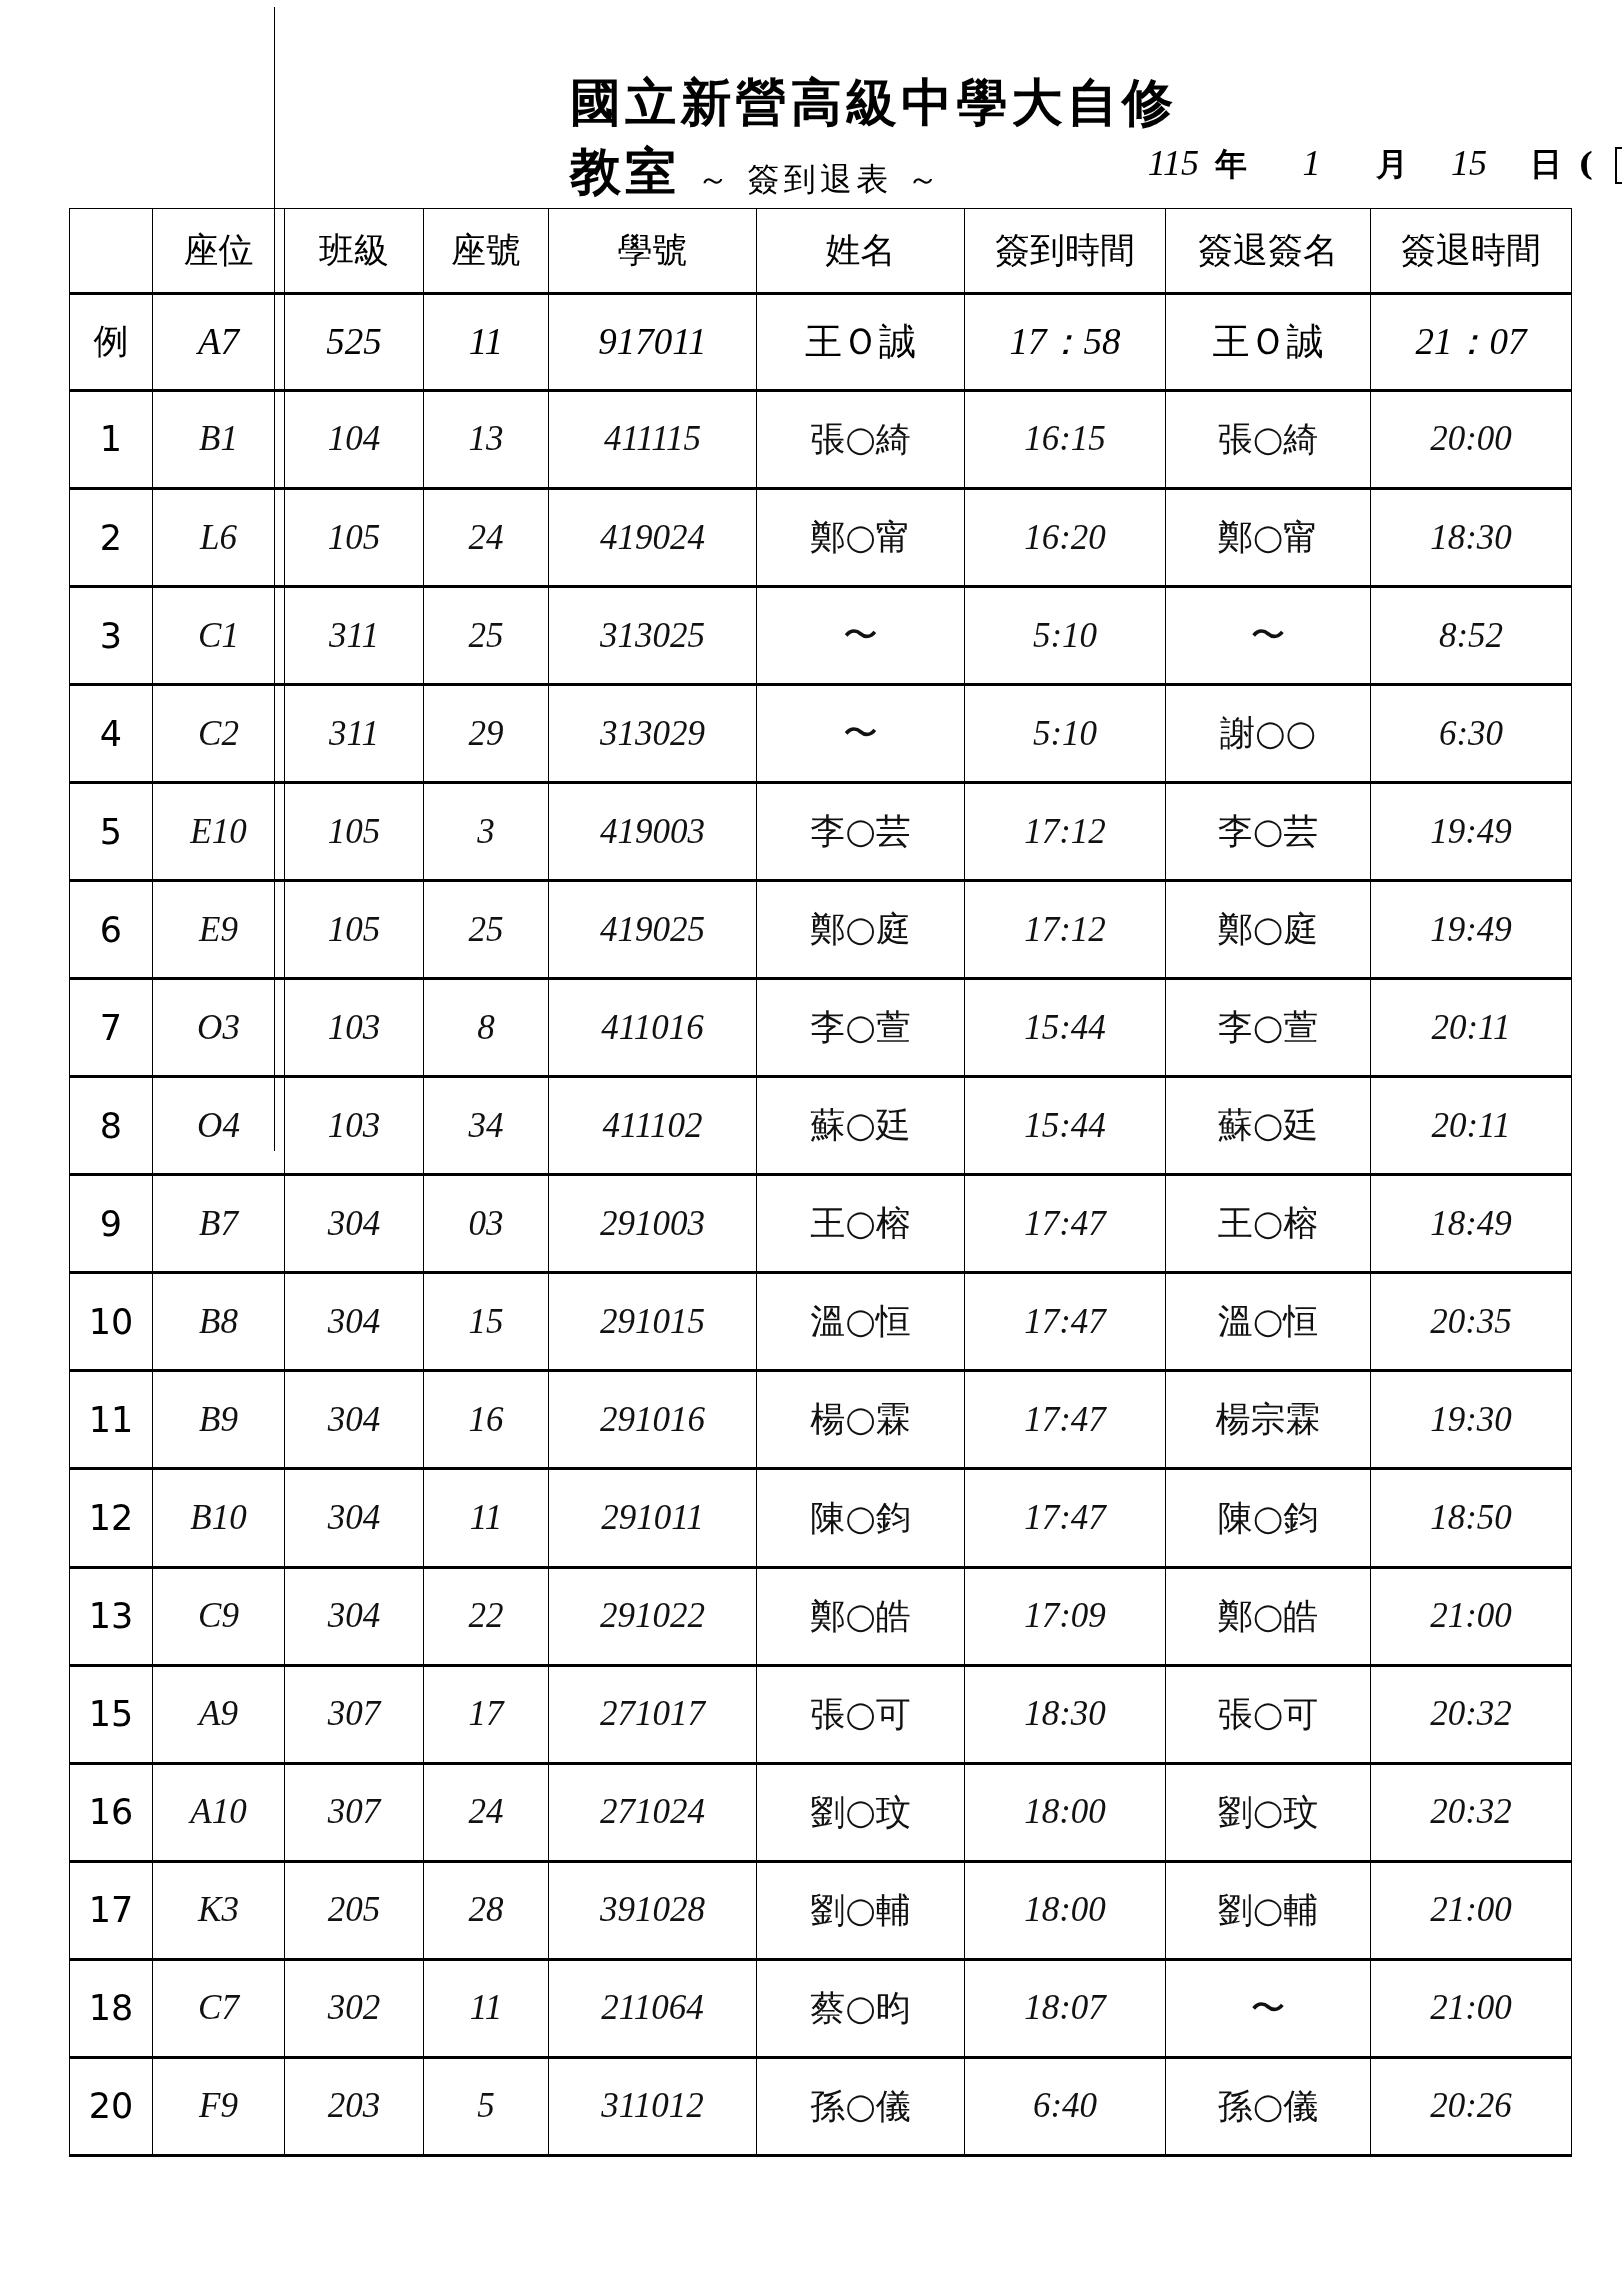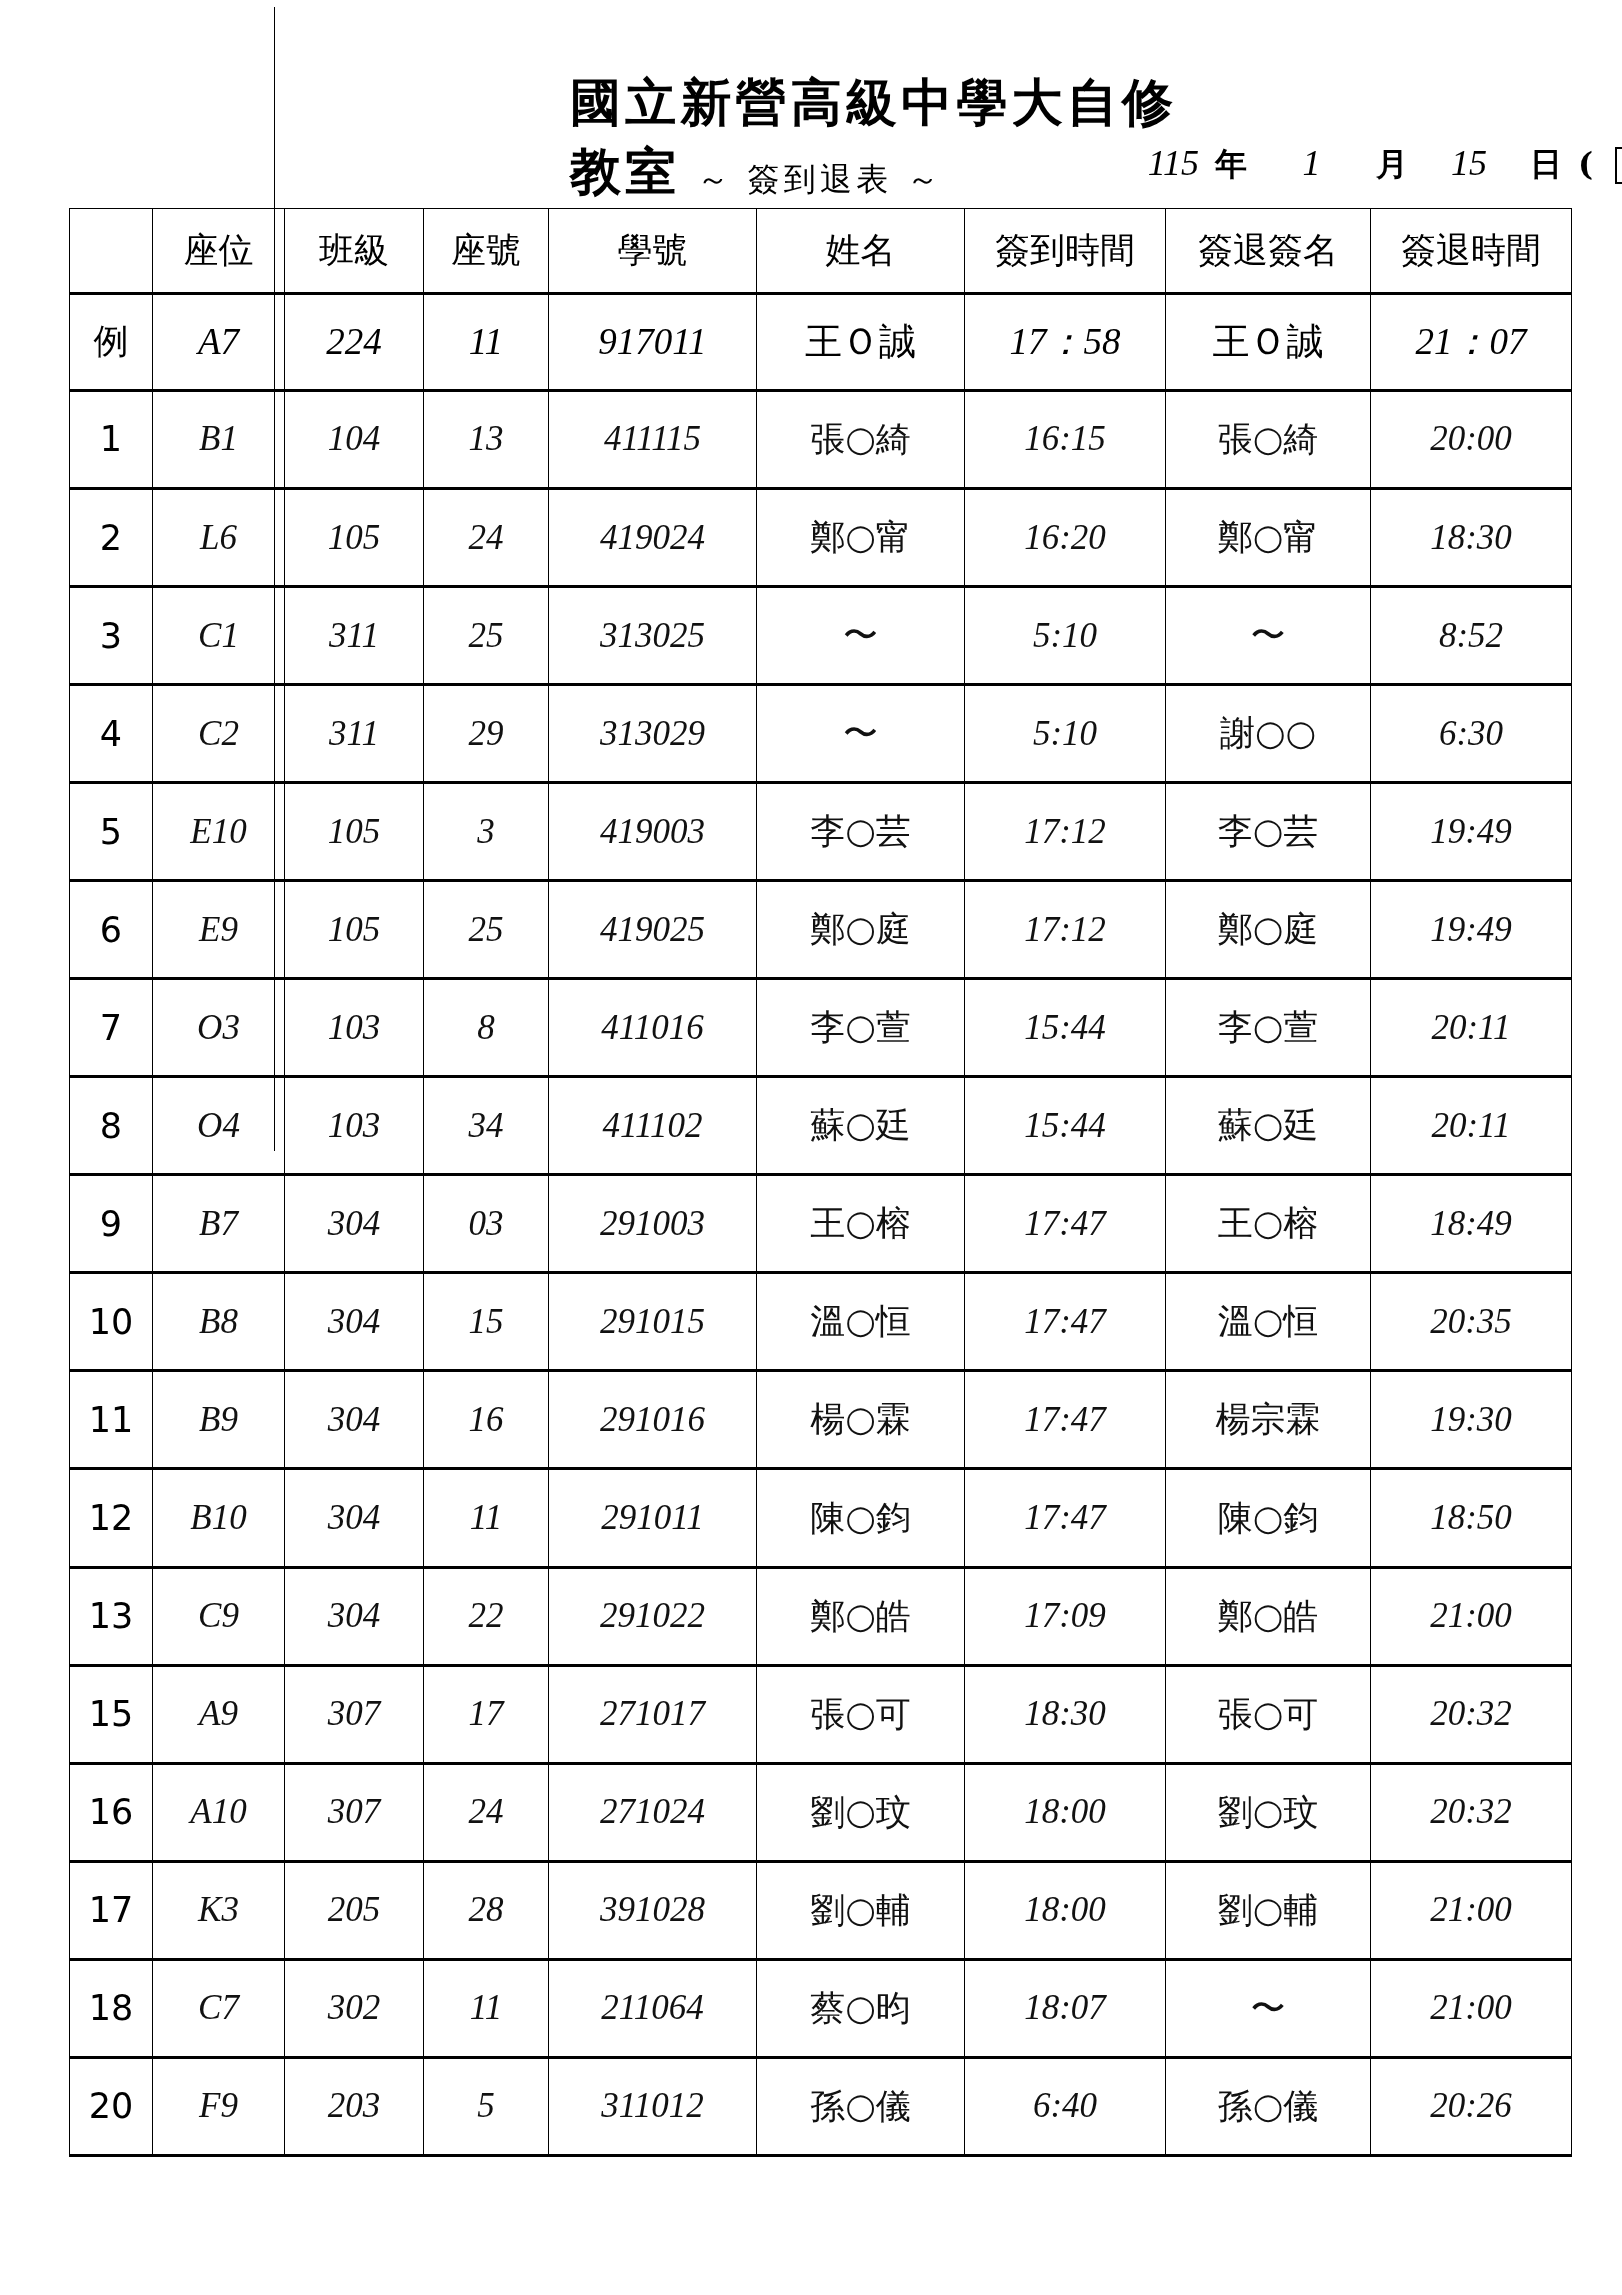--- a/index.html
+++ b/index.html
@@ -99,21 +99,21 @@
       <th>姓名</th>
       <th>簽到時間</th>
       <th>簽退簽名</th>
       <th>簽退時間</th>
     </tr>
   </thead>
   <tbody id="tbody">
     <tr class="example-row">
       <td class="idx">例</td>
       <td>A7</td>
-      <td>224</td>
+      <td>525</td>
       <td>11</td>
       <td>917011</td>
       <td class="name">王Ｏ誠</td>
       <td>17：58</td>
       <td class="name">王Ｏ誠</td>
       <td>21：07</td>
     </tr>
   <tr class="data-row">
         <td class="idx">1</td>
         <td class="hand">B1</td>

